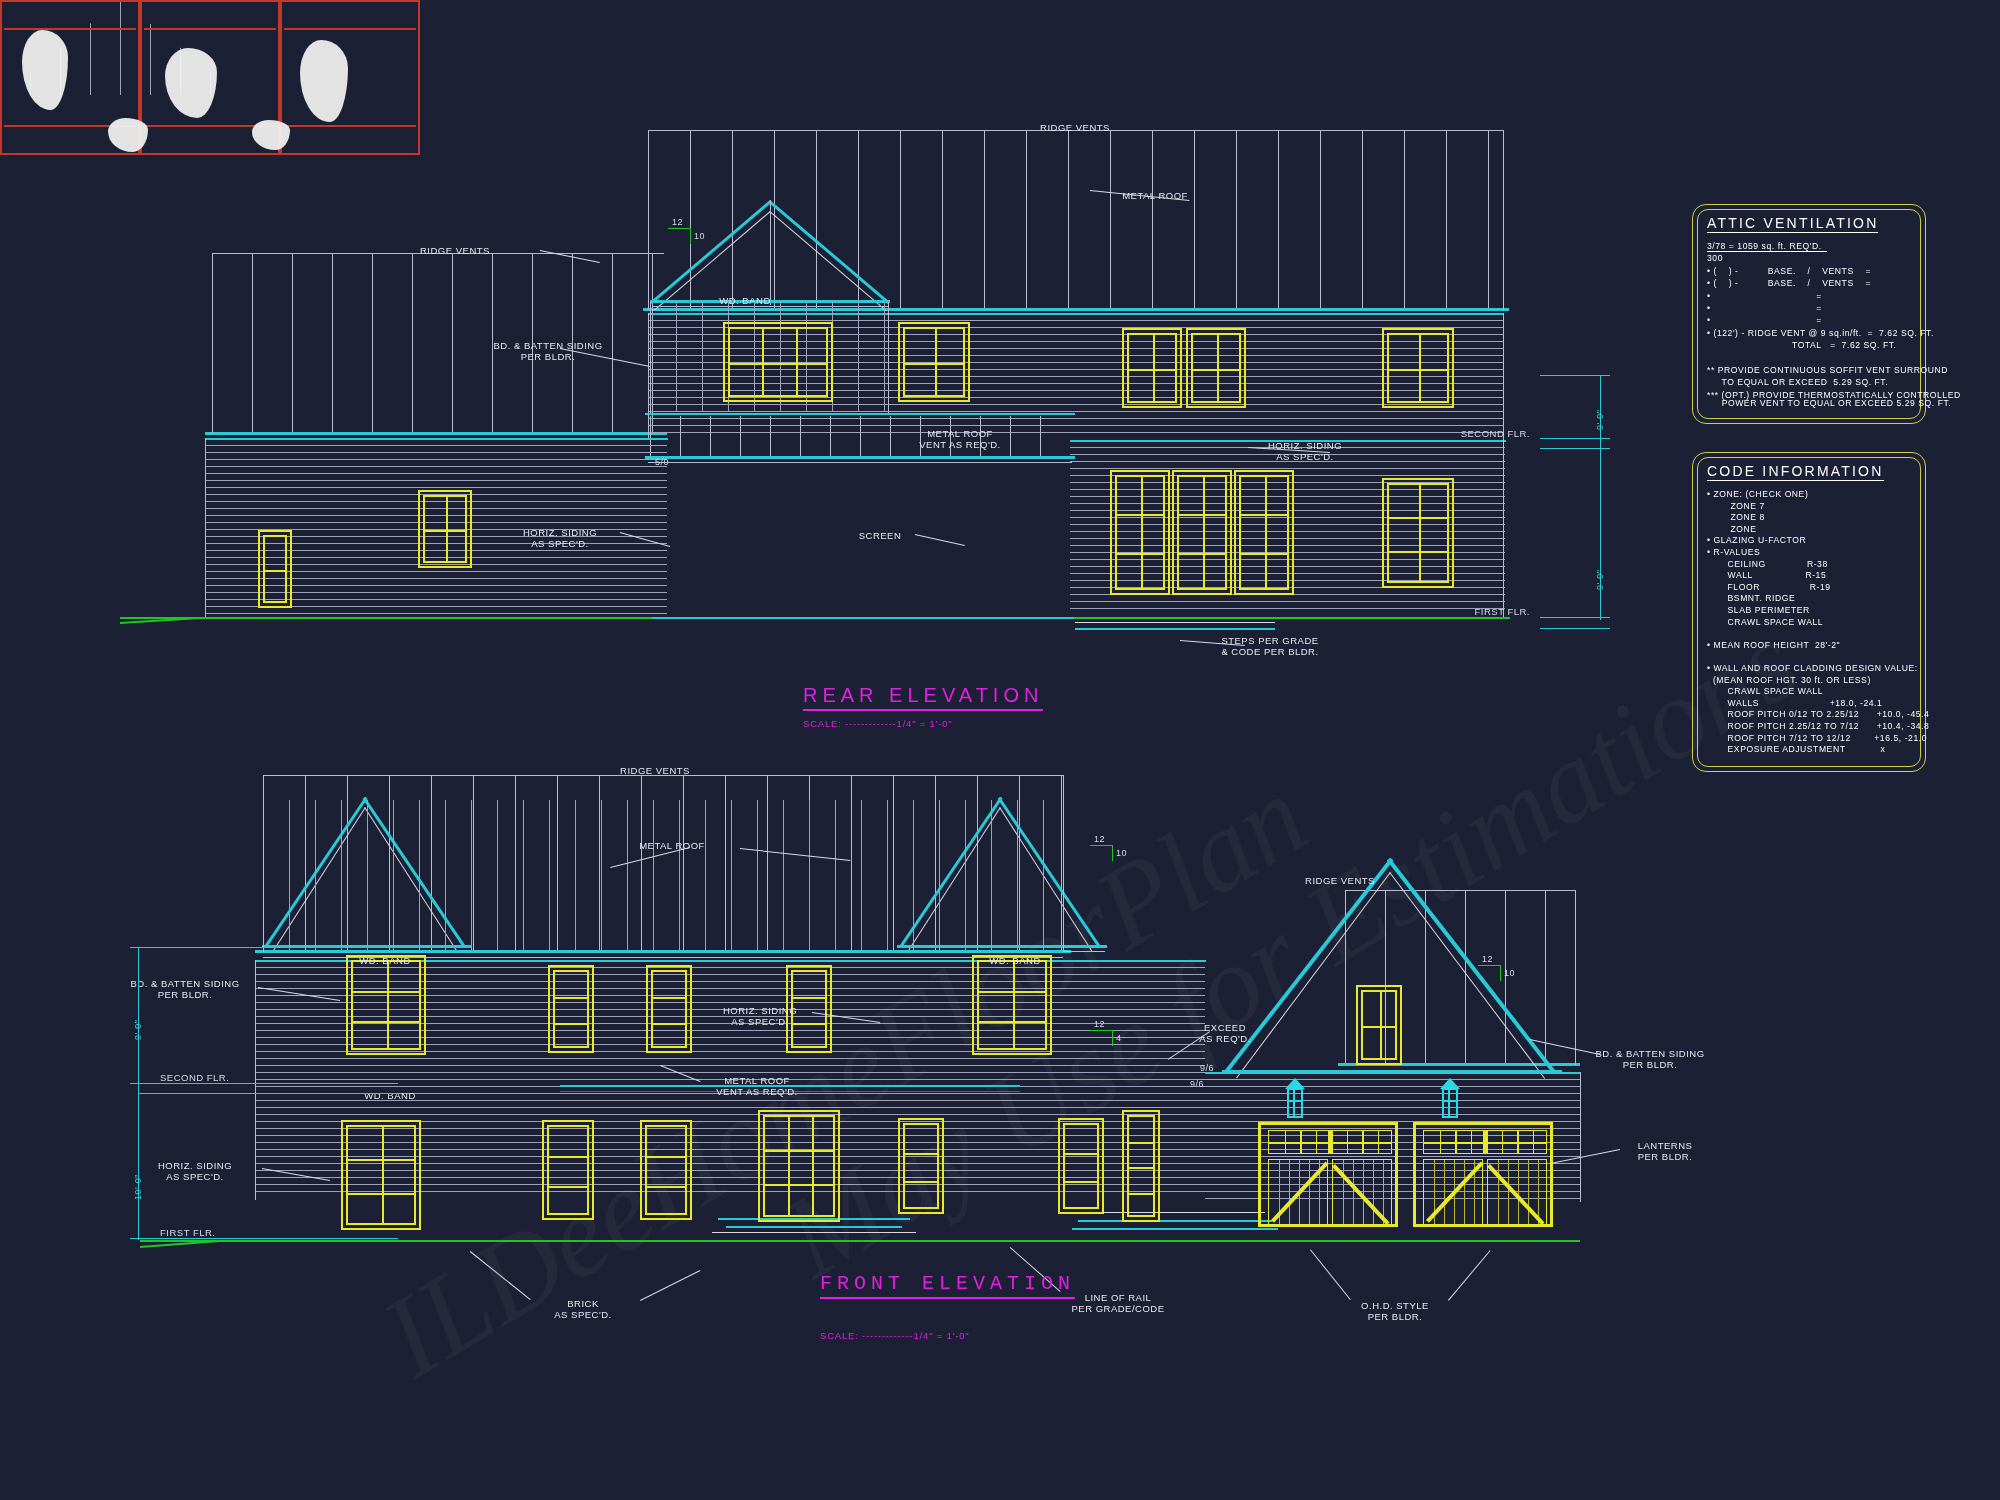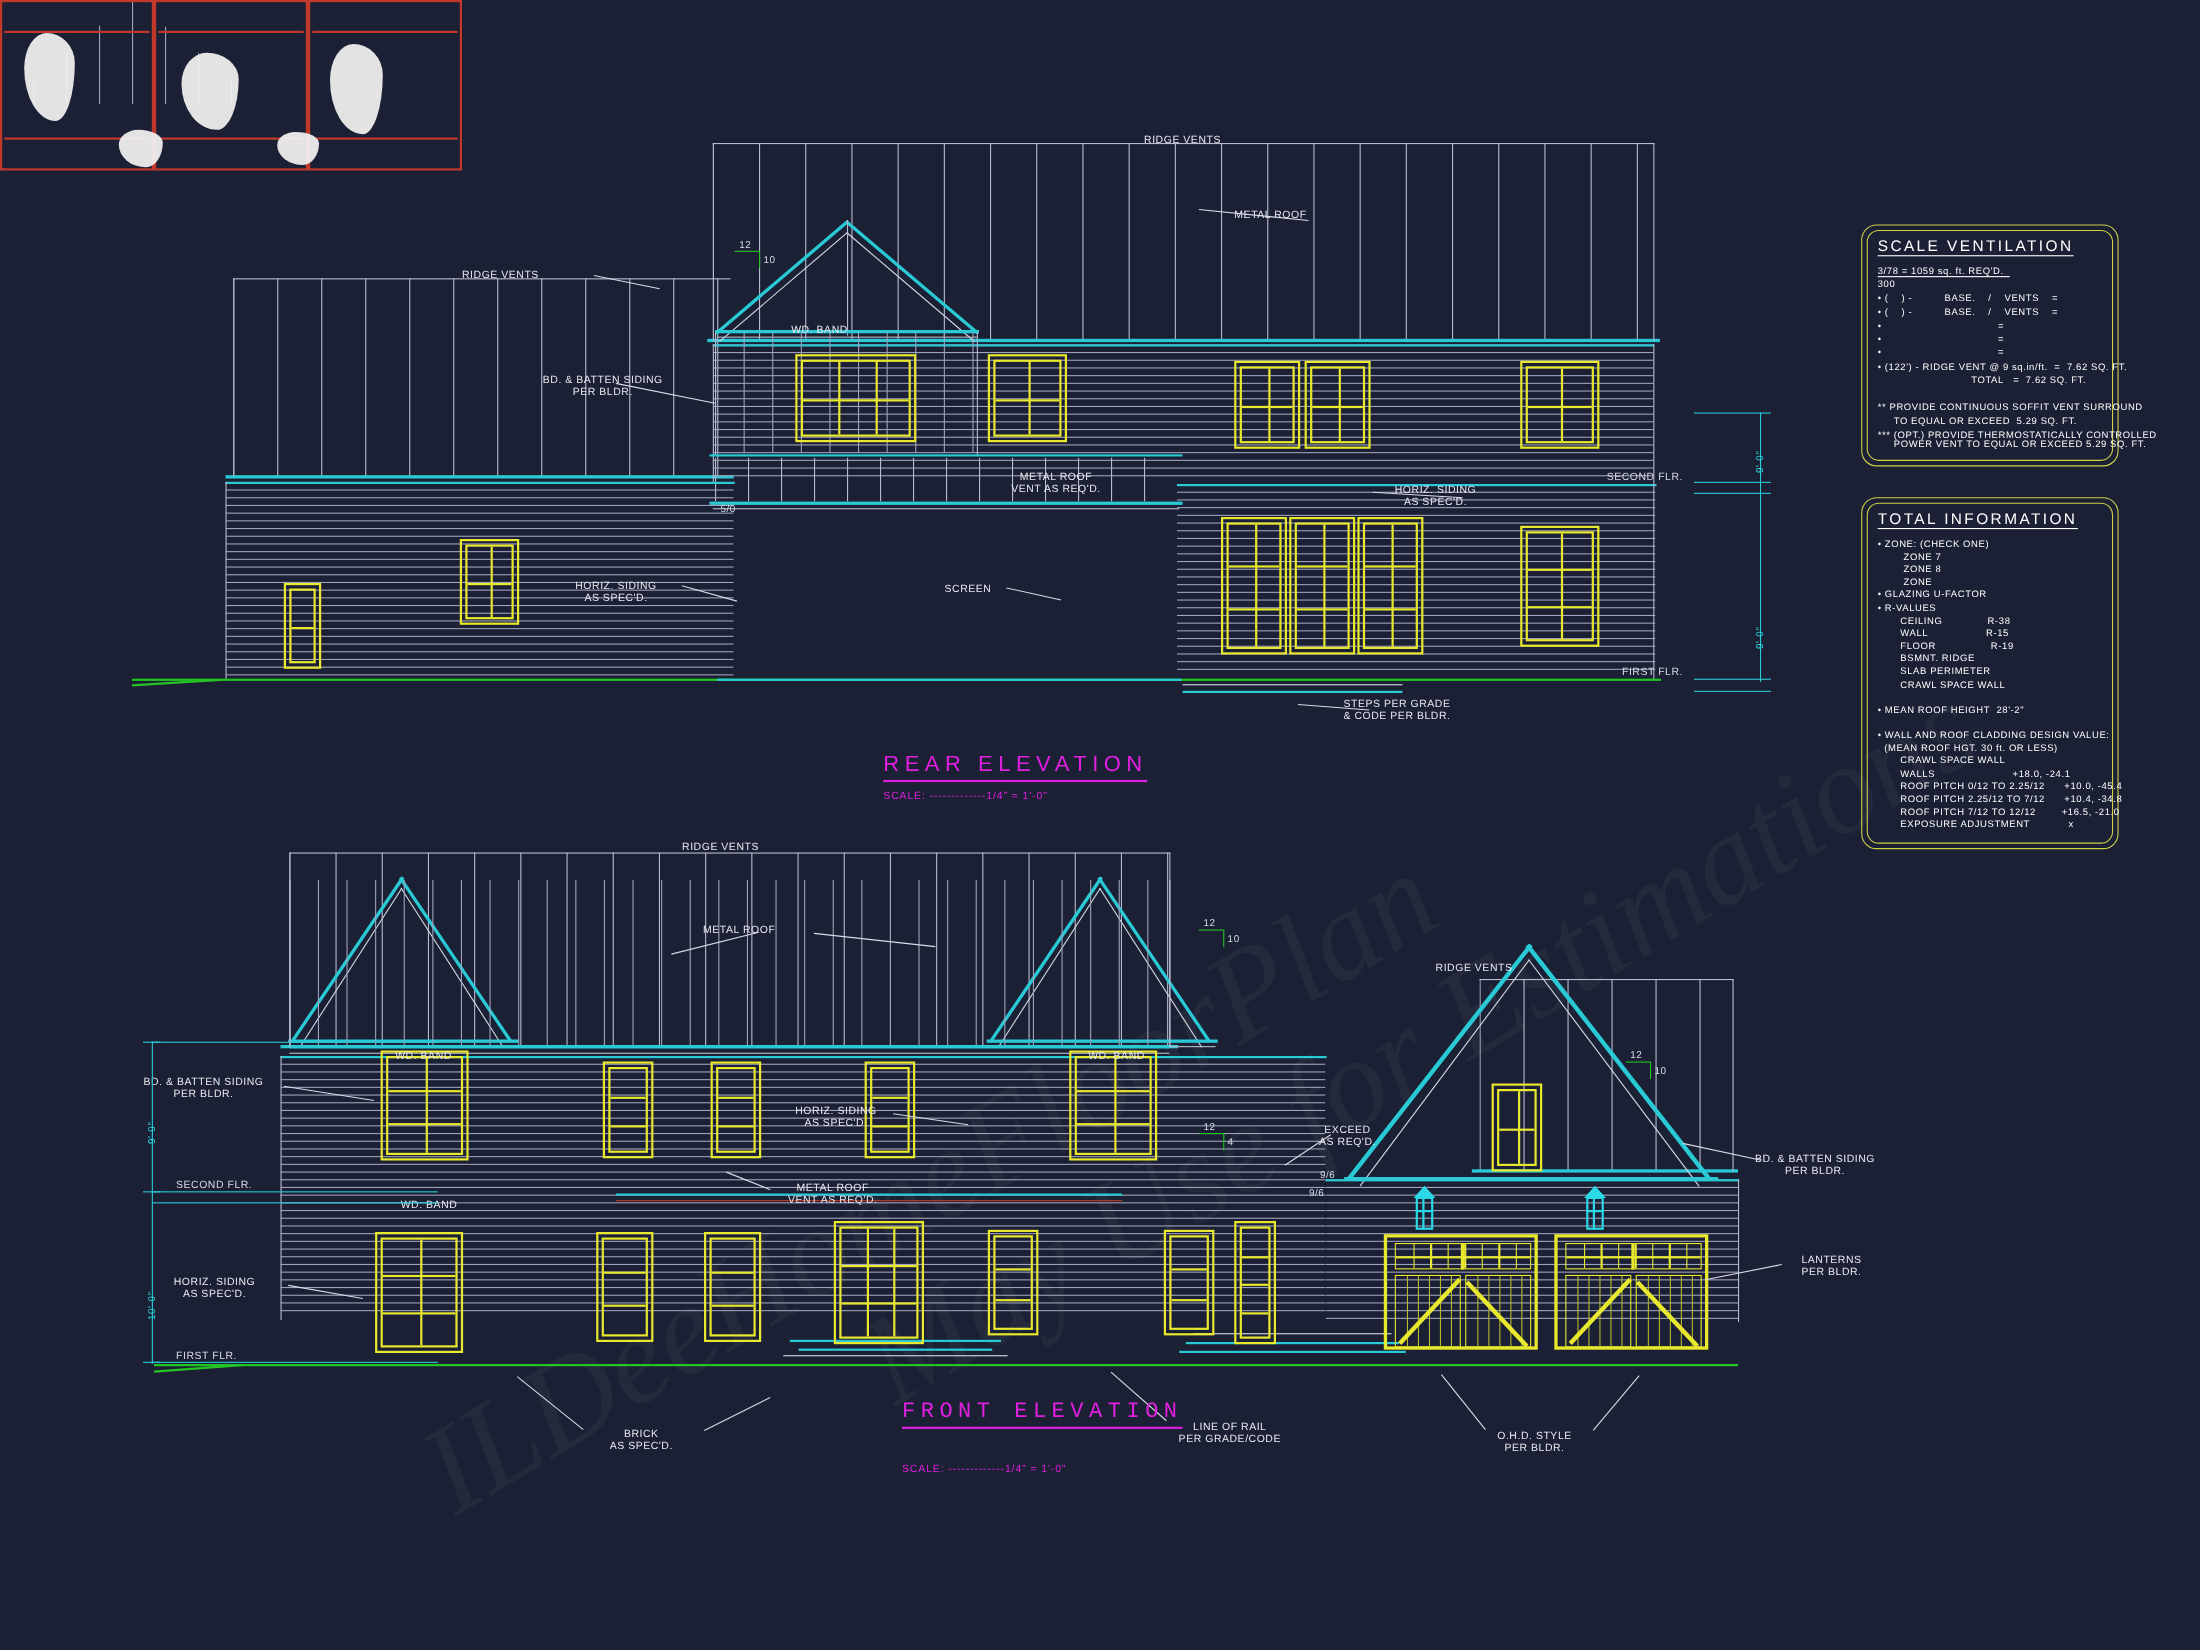--- a/index.html
+++ b/index.html
@@ -774,42 +774,42 @@
     </div>
 
   <div class="bigtitle" style="left:803px;top:684px;">REAR ELEVATION</div>
   <div class="subtitle" style="left:803px;top:718px;">SCALE: -------------1/4" = 1'-0"</div>
 
   <div class="bigtitle" style="left:820px;top:1272px;font-family:Liberation Mono, monospace;">FRONT ELEVATION</div>
   <div class="subtitle" style="left:820px;top:1330px;">SCALE: -------------1/4" = 1'-0"</div>
 
   <div class="infobox" style="left:1692px;top:204px;width:234px;height:220px;">
     <div class="inner"></div>
-    <div class="bxtitle" style="left:14px;top:10px;">SCALE VENTILATION</div>
+    <div class="bxtitle" style="left:14px;top:10px;">ATTIC VENTILATION</div>
     <div id="atticLines">
         <div class="bxline ul" style="left: 14px; top: 36px; width: 120px;">3/78 = 1059 sq. ft. REQ'D.</div>
         <div class="bxline" style="left: 14px; top: 48.4px; width: auto;">300</div>
         <div class="bxline" style="left: 14px; top: 60.8px; width: auto;">• (    ) -          BASE.    /    VENTS    =</div>
         <div class="bxline" style="left: 14px; top: 73.2px; width: auto;">• (    ) -          BASE.    /    VENTS    =</div>
         <div class="bxline" style="left: 14px; top: 85.6px; width: auto;">•                                    =</div>
         <div class="bxline" style="left: 14px; top: 98px; width: auto;">•                                    =</div>
         <div class="bxline" style="left: 14px; top: 110.4px; width: auto;">•                                    =</div>
         <div class="bxline" style="left: 14px; top: 122.8px; width: auto;">• (122') - RIDGE VENT @ 9 sq.in/ft.  =  7.62 SQ. FT.</div>
         <div class="bxline" style="left: 14px; top: 135.2px; width: auto;">                             TOTAL   =  7.62 SQ. FT.</div>
         <div class="bxline" style="left: 14px; top: 147.6px; width: auto;"></div>
         <div class="bxline" style="left: 14px; top: 160px; width: auto;">** PROVIDE CONTINUOUS SOFFIT VENT SURROUND</div>
         <div class="bxline" style="left: 14px; top: 172.4px; width: auto;">     TO EQUAL OR EXCEED  5.29 SQ. FT.</div>
         <div class="bxline" style="left: 14px; top: 184.8px; width: auto;">*** (OPT.) PROVIDE THERMOSTATICALLY CONTROLLED</div>
         <div class="bxline" style="left: 14px; top: 193px; width: auto;">     POWER VENT TO EQUAL OR EXCEED 5.29 SQ. FT.</div>
       </div>
   </div>
 
   <div class="infobox" style="left:1692px;top:452px;width:234px;height:320px;">
     <div class="inner"></div>
-    <div class="bxtitle" style="left:14px;top:10px;">TOTAL INFORMATION</div>
+    <div class="bxtitle" style="left:14px;top:10px;">CODE INFORMATION</div>
     <div id="codeLines">
         <div class="bxline" style="left: 14px; top: 36px;">• ZONE: (CHECK ONE)</div>
         <div class="bxline" style="left: 14px; top: 47.6px;">        ZONE 7</div>
         <div class="bxline" style="left: 14px; top: 59.2px;">        ZONE 8</div>
         <div class="bxline" style="left: 14px; top: 70.8px;">        ZONE</div>
         <div class="bxline" style="left: 14px; top: 82.4px;">• GLAZING U-FACTOR</div>
         <div class="bxline" style="left: 14px; top: 94px;">• R-VALUES</div>
         <div class="bxline" style="left: 14px; top: 105.6px;">       CEILING              R-38</div>
         <div class="bxline" style="left: 14px; top: 117.2px;">       WALL                  R-15</div>
         <div class="bxline" style="left: 14px; top: 128.8px;">       FLOOR                 R-19</div>

